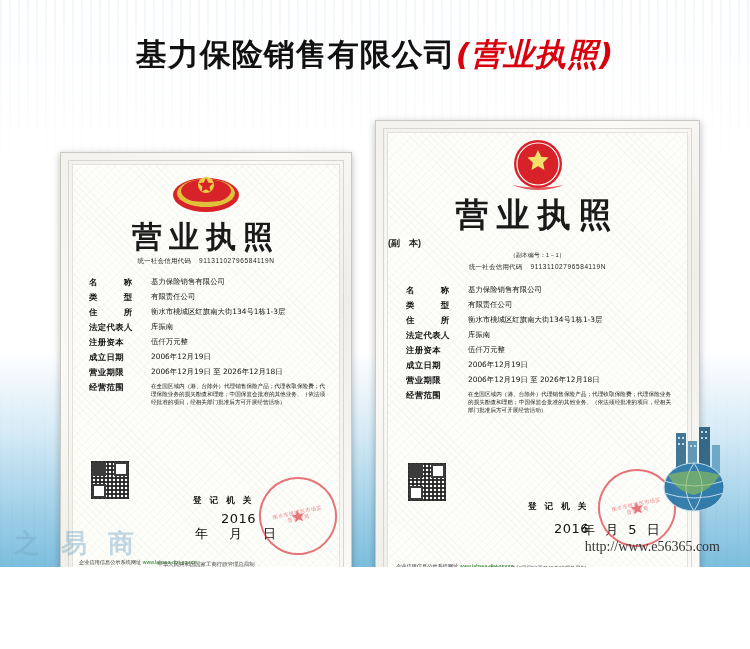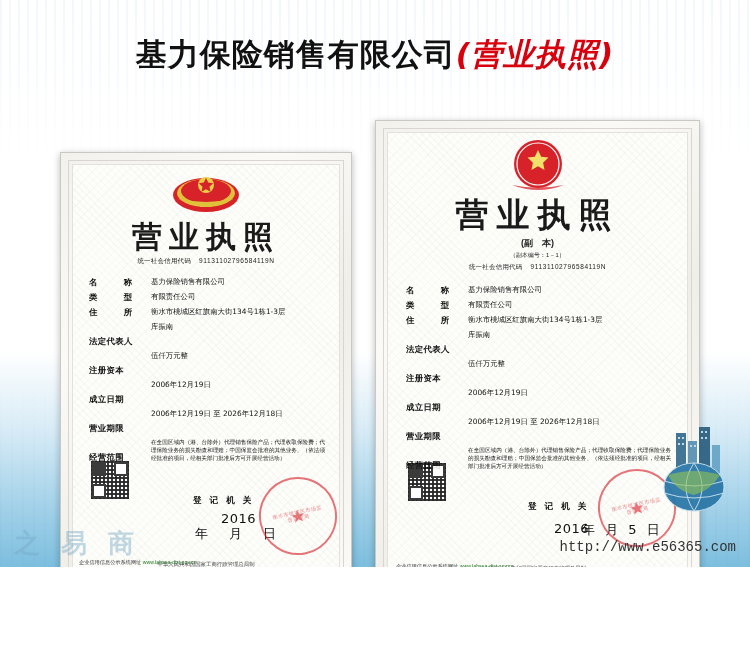--- a/index.html
+++ b/index.html
@@ -72,38 +72,38 @@
   
   .emblem{position:absolute;left:50%;transform:translateX(-50%);}
   .emblem svg{display:block;}
 
   .doc-title{
     position:absolute;left:0;right:0;text-align:center;
     font-family:"DejaVu Sans","Liberation Sans",sans-serif;
     font-weight:bold;color:#1a1a1a;
   }
   .sub-ben{
-    position:absolute;left:0;right:0;text-align:center;
+    position:absolute;left:0;right:0;
     font-size:9px;color:#222;font-weight:bold;
   }
   .uscc{
     position:absolute;left:0;right:0;text-align:center;
     font-size:6.5px;color:#222;letter-spacing:.2px;
   }
   .uscc .num{letter-spacing:.6px;}
 
   
   .fields{position:absolute;left:0;right:0;}
   .row{display:flex;align-items:flex-start;margin-bottom:4px;}
   .lbl{
     width:62px;flex:0 0 62px;font-size:8.4px;font-weight:bold;color:#111;
     letter-spacing:3.2px;
     font-family:"DejaVu Sans","Liberation Sans",sans-serif;
   }
-  .lbl.w5{letter-spacing:.4px;margin-top:14px;}
+  .lbl.w5{letter-spacing:.4px;}
   .val{
     font-size:7.4px;color:#111;line-height:1.25;
     font-family:"DejaVu Sans","Liberation Sans",sans-serif;
   }
   .val.small{font-size:5.6px;line-height:1.45;text-align:justify;}
 
   
   .qr{
     position:absolute;width:38px;height:38px;
     background:
@@ -147,23 +147,23 @@
   .foot-left{
     position:absolute;font-size:5.2px;color:#333;
   }
   .foot-left .green{color:#1e7a1e;}
 
   
   .logo{
     position:absolute;right:8px;bottom:52px;width:96px;height:96px;
   }
   .url{
-    position:absolute;right:14px;bottom:12px;
+    position:absolute;right:30px;bottom:12px;
     font-size:14px;color:#333;
-    font-family:Liberation Mono, monospace;
+    font-family:Liberation Serif, serif;
   }
   .ghost-text{
     position:absolute;left:14px;bottom:6px;
     font-size:26px;color:rgba(120,170,200,.45);font-weight:bold;
     font-family:"DejaVu Sans","Liberation Sans",sans-serif;
     letter-spacing:6px;
   }
 </style>
 </head>
 <body>

